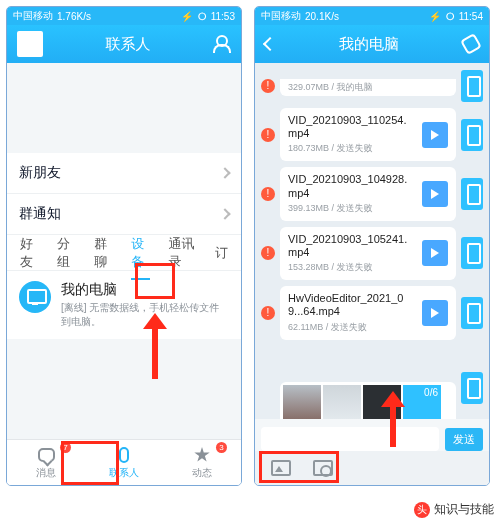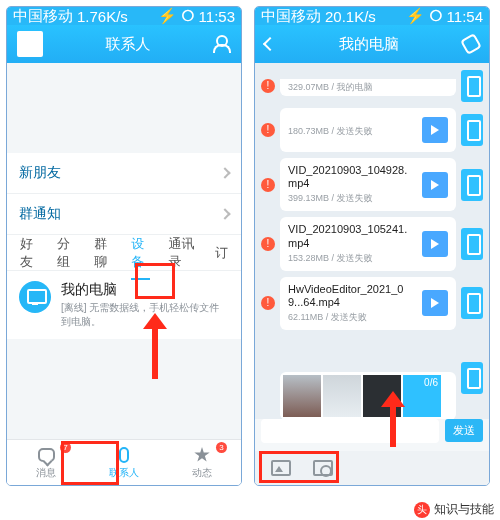--- a/index.html
+++ b/index.html
@@ -1,38 +1,38 @@
 <!DOCTYPE html>
 <html><head>
 <meta charset="utf-8">
 <style>
   * { box-sizing: border-box; margin: 0; padding: 0; font-family: -apple-system, "Helvetica Neue", Arial, sans-serif; }
   body { background: #fff; width: 500px; height: 520px; overflow: hidden; position: relative; }
   .phones { display: flex; gap: 12px; padding: 6px; }
   .phone { width: 236px; height: 480px; border: 1px solid #7aa8d8; border-radius: 5px; overflow: hidden; display: flex; flex-direction: column; position: relative; background: #f3f6f8; }
   
-  .statusbar { height: 18px; background: #28b8f8; color: #fff; font-size: 15px; display: flex; align-items: center; padding: 0 6px; justify-content: space-between; }
+  .statusbar { height: 18px; background: #28b8f8; color: #fff; font-size: 10px; display: flex; align-items: center; padding: 0 6px; justify-content: space-between; }
   .statusbar .l, .statusbar .r { display: flex; gap: 4px; align-items: center; }
   
   .header { height: 38px; background: linear-gradient(#29c2ff,#22aef5); color: #fff; display: flex; align-items: center; justify-content: space-between; padding: 0 10px; font-size: 15px; }
   .header .title { flex: 1; text-align: center; font-weight: 500; }
   .avatar-sq { width: 26px; height: 26px; background: #fff; border-radius: 2px; }
   .icon { display: inline-block; }
   .back-chevron { width: 10px; height: 10px; border-left: 2px solid #fff; border-bottom: 2px solid #fff; transform: rotate(45deg); }
   .person-plus { width: 18px; height: 18px; position: relative; }
   .person-plus::before { content:""; position:absolute; width:8px;height:8px;border:2px solid #fff;border-radius:50%; left:3px; top:0;}
   .person-plus::after  { content:""; position:absolute; width:14px;height:7px;border:2px solid #fff;border-bottom:none;border-radius:8px 8px 0 0; left:0; top:9px;}
   .call-icon { width:16px;height:16px;border:2px solid #fff;border-radius:4px;transform:rotate(-30deg);position:relative;}
   
   .search { margin: 8px 10px; background: #eef2f5; height: 28px; border-radius: 4px; display:flex; align-items:center; justify-content:center; color:#8a9198; font-size:13px; gap:4px;}
   .magnify { width:11px;height:11px;border:2px solid #8a9198;border-radius:50%;position:relative;}
   .magnify::after{content:"";position:absolute;width:5px;height:2px;background:#8a9198;bottom:-3px;right:-4px;transform:rotate(45deg);}
   
   .spacer { flex: 0 0 90px; background:#f3f6f8; }
-  .row { background:#fff; padding: 11px 12px; font-size: 14px; color:#0369a1; border-bottom:1px solid #edf0f2; display:flex; align-items:center; justify-content:space-between;}
+  .row { background:#fff; padding: 11px 12px; font-size: 14px; color:#0f172a; border-bottom:1px solid #edf0f2; display:flex; align-items:center; justify-content:space-between;}
   .chev-r { width:8px;height:8px;border-right:2px solid #bbb;border-top:2px solid #bbb;transform:rotate(45deg);}
   .tabs { background:#fff;height:36px;display:flex;align-items:center;padding:0 4px;font-size:13px;color:#555;border-bottom:1px solid #edf0f2;}
   .tabs span{padding:0 9px;position:relative;}
   .tabs .active{color:#24b4f7;}
   .tabs .active::after{content:"";position:absolute;left:9px;right:9px;bottom:-9px;height:2px;background:#24b4f7;}
   .device-row{background:#fff;padding:10px 12px;display:flex;gap:10px;align-items:flex-start;}
   .monitor{width:32px;height:32px;border-radius:50%;background:#26b7f7;position:relative;flex:0 0 32px;}
   .monitor::before{content:"";position:absolute;left:8px;top:8px;width:16px;height:11px;border:2px solid #fff;border-radius:2px;}
   .monitor::after{content:"";position:absolute;left:13px;top:21px;width:6px;height:3px;background:#fff;}
   .device-row .t{font-size:14px;color:#222;}
@@ -62,21 +62,21 @@
   .phone-badge{width:22px;height:32px;background:#2fc1ff;border-radius:3px;flex:0 0 22px;position:relative;}
   .phone-badge::before{content:"";position:absolute;left:6px;top:6px;width:10px;height:17px;border:2px solid #fff;border-radius:2px;}
   
   .img-card{background:#fff;border-radius:6px;padding:3px;display:flex;gap:2px;align-items:center;position:relative;}
   .thumb{width:38px;height:42px;background:#7a8590;}
   .thumb.a{background:linear-gradient(#b7bfc6,#7d5d55);}
   .thumb.b{background:linear-gradient(#cfd6db,#e7edf1);}
   .thumb.c{background:#2b2f33;}
   .more-thumb{width:38px;height:42px;background:#2fc1ff;color:#fff;font-size:10px;display:flex;align-items:flex-start;justify-content:flex-end;padding:2px 3px;}
   
-  .chat-input{height:32px;background:#f4f7f9;display:flex;align-items:flex-start;padding:0 6px;gap:6px;}
+  .chat-input{height:32px;background:#f4f7f9;display:flex;align-items:flex-end;padding:0 6px;gap:6px;}
   .pill{flex:1;height:24px;background:#fff;border-radius:4px;}
   .send{background:#2bb7f6;color:#fff;font-size:11px;padding:4px 8px;border-radius:3px;}
   .attach-row{height:34px;background:#eef2f5;display:flex;align-items:center;gap:22px;padding:0 16px;color:#8f979d;}
   .att-ico{width:20px;height:16px;border:2px solid currentColor;border-radius:2px;position:relative;}
   .att-ico.pic::after{content:"";position:absolute;left:2px;bottom:2px;width:8px;height:6px;background:currentColor;clip-path:polygon(0 100%,50% 0,100% 100%);}
   .att-ico.cam::before{content:"";position:absolute;left:5px;top:3px;width:8px;height:8px;border:2px solid currentColor;border-radius:50%;}
   
   .redbox{position:absolute;border:3px solid #ff2a1a;pointer-events:none;}
   .arrow-up{position:absolute;width:0;height:0;pointer-events:none;}
   .arrow-up .stem{position:absolute;width:6px;height:52px;background:#ff2a1a;left:-3px;top:0;}
@@ -185,20 +185,21 @@
         <span class="warn">!</span>
         <div style="flex:1">
             <div class="file-meta" style="background:#fff;border-radius:0 0 6px 6px;padding:2px 8px;">329.07MB / 我的电脑</div>
           </div>
         <div class="phone-badge"></div>
       </div>
       <div class="msg-row">
         <span class="warn">!</span>
         <div class="file-card">
             <div class="file-txt">
+              <div class="file-name">VID_20210903_110254.mp4</div>
               <div class="file-meta">180.73MB / 发送失败</div>
             </div>
             <div class="vid-ico"></div>
           </div>
         <div class="phone-badge"></div>
       </div>
       <div class="msg-row">
         <span class="warn">!</span>
         <div class="file-card">
             <div class="file-txt">

